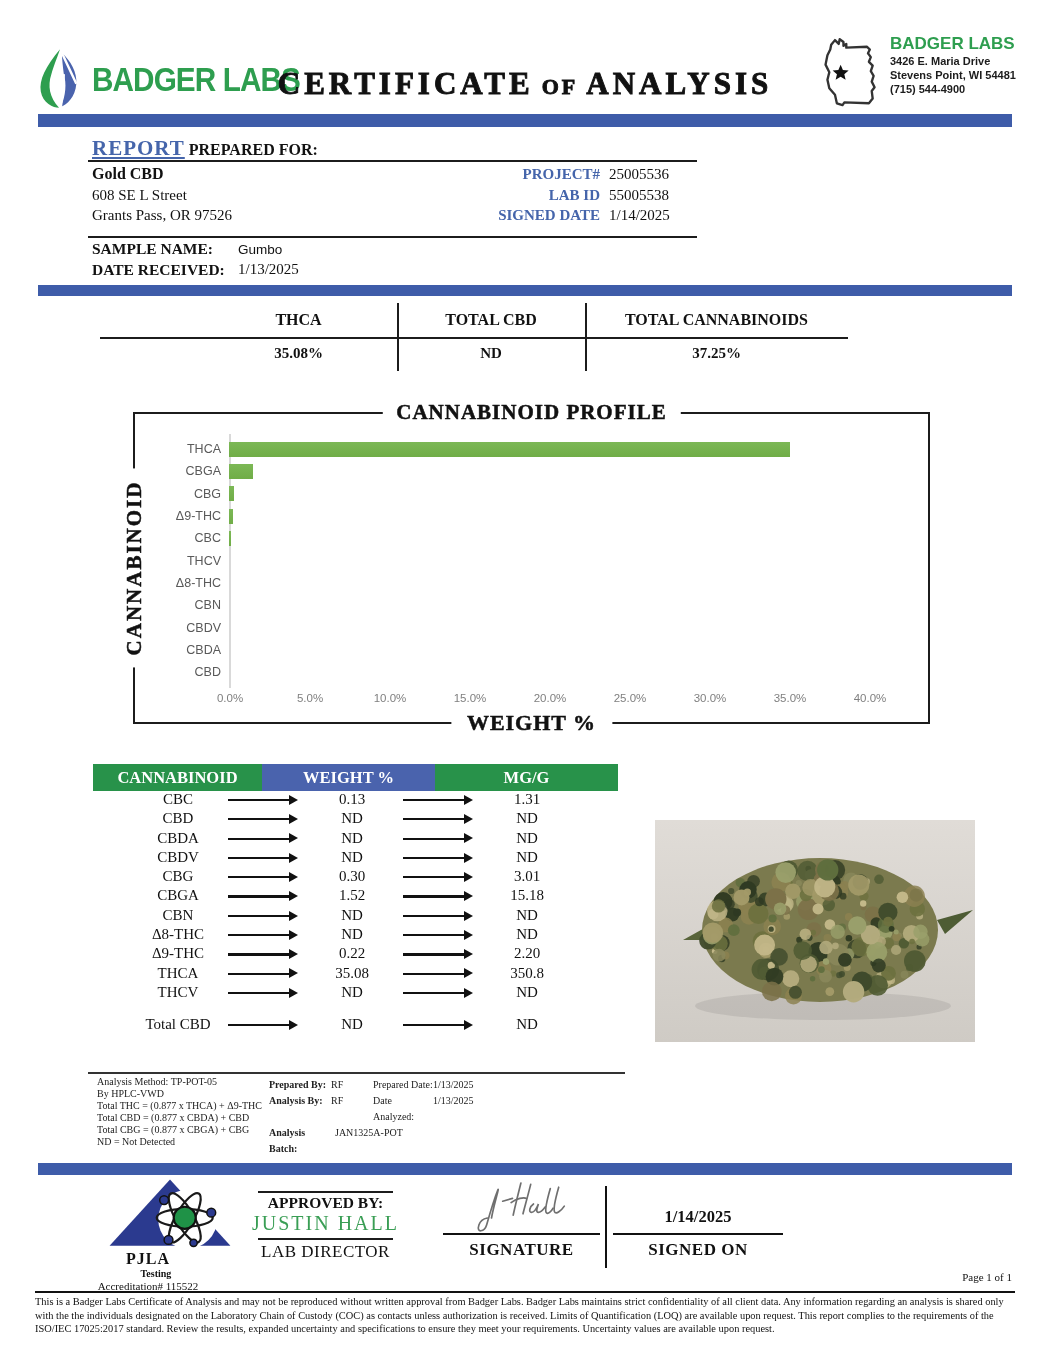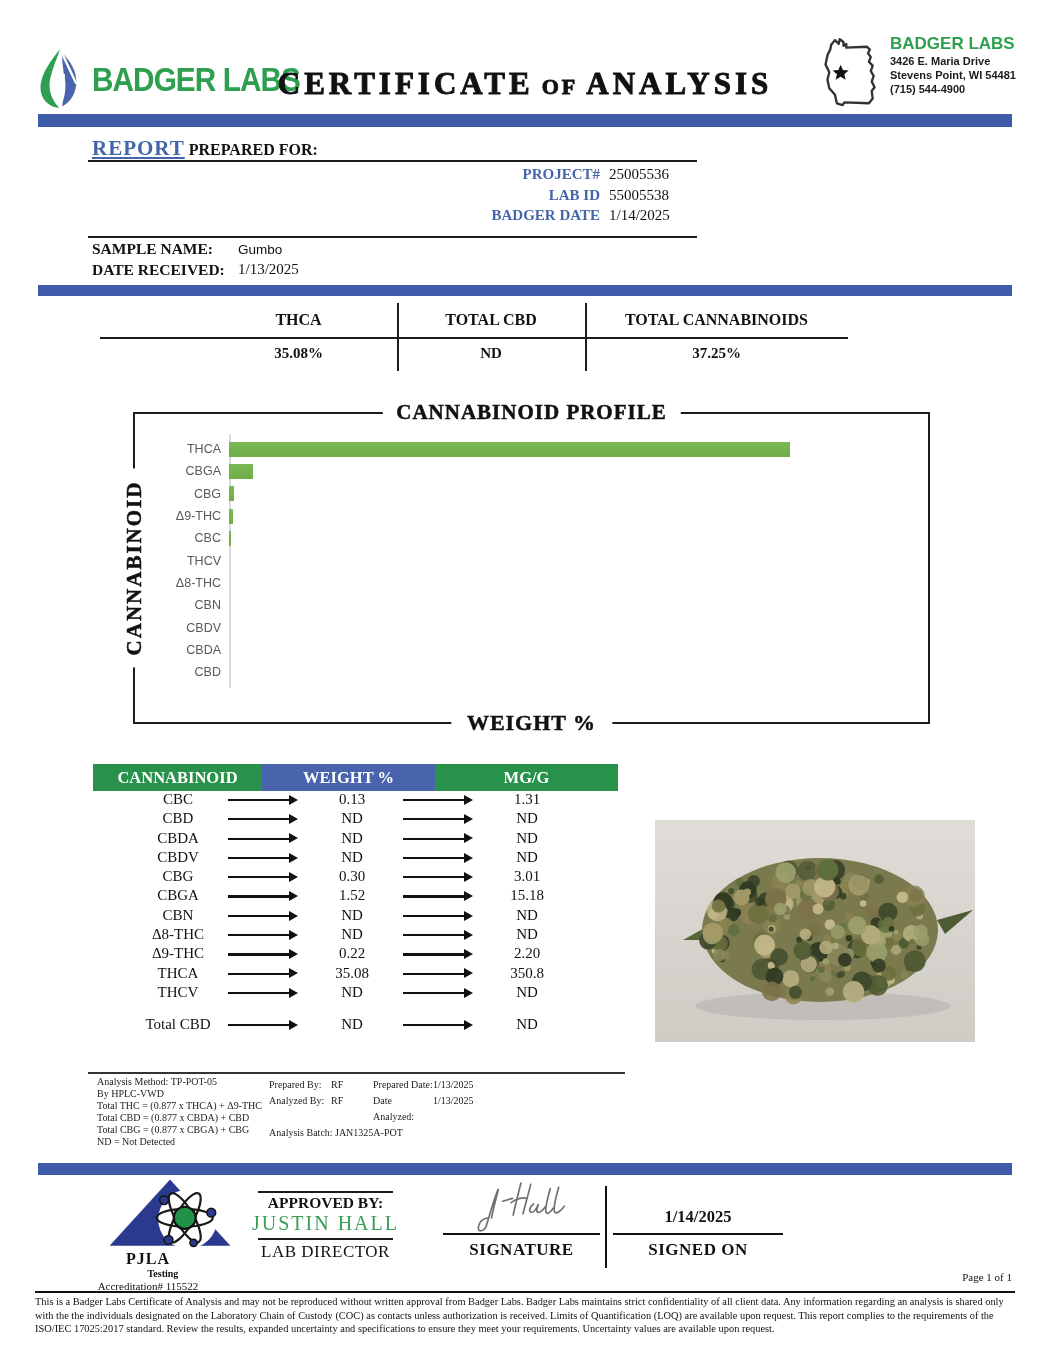--- a/index.html
+++ b/index.html
@@ -90,29 +90,29 @@
               border-top:5.2px solid transparent;border-bottom:5.2px solid transparent;}
   .arr1{left:138px;width:62px;}
   .arr2{left:313px;width:62px;}
   .res-endline{left:88px;top:1072px;width:537px;height:1.5px;background:#333;}
 
   
   .footnotes{left:97px;top:1076px;font-size:10px;line-height:11.9px;color:#222;}
   .footnotes span{display:block;}
   .ainfo{left:269px;top:1077px;font-size:10px;color:#222;}
   .ainfo-row{display:flex;line-height:16px;}
-  .ai-l1{width:62px;} .ai-v1{width:42px;} .ai-l2{width:60px;} .ai-v2{flex:1;}
+  .ai-l1{width:62px;font-weight:bold;} .ai-v1{width:42px;} .ai-l2{width:60px;} .ai-v2{flex:1;}
 
   
   .photo{left:655px;top:820px;width:320px;height:222px;}
 
   
   .pjla-svg{left:105px;top:1178px;}
   .pjla-org{left:68px;top:1250px;width:160px;text-align:center;font-weight:700;font-size:16px;letter-spacing:1px;}
-  .pjla-sub{left:83px;top:1268px;width:160px;text-align:center;font-weight:700;font-size:10px;}
+  .pjla-sub{left:76px;top:1268px;width:160px;text-align:center;font-weight:700;font-size:10px;}
   .pjla-num{left:68px;top:1280px;width:160px;text-align:center;font-size:11px;}
   .app-line{background:#1c1c1c;height:1.5px;}
   .app-l1{left:258px;top:1191px;width:135px;}
   .app-l2{left:258px;top:1238px;width:135px;}
   .app-label{left:258px;top:1194px;width:135px;text-align:center;font-size:15.5px;font-weight:700;}
   .approver{left:228px;top:1212px;width:195px;text-align:center;font-size:20px;color:#3a9e55;letter-spacing:2px;}
   .app-title{left:243px;top:1242px;width:165px;text-align:center;font-size:17px;letter-spacing:.5px;}
   .sig-svg{left:455px;top:1176px;}
   .sig-line{left:443px;top:1233px;width:157px;height:2px;background:#111;}
   .sig-label{left:443px;top:1240px;width:157px;text-align:center;font-weight:700;font-size:17px;letter-spacing:.5px;}
@@ -163,32 +163,37 @@
   </div>
 
   <div class="abs bluebar bar1"></div>
 
   <div class="abs rep-head">
     <span class="rep">REPORT</span>
     <span>PREPARED FOR:</span>
   </div>
   <div class="abs hrule hr1"></div>
 
+  <div class="abs client">
+    <div class="cname">Gold CBD</div>
+    <div>608 SE L Street</div>
+    <div>Grants Pass, OR 97526</div>
+  </div>
 
   <div class="abs meta">
     <div class="meta-row">
       <span class="meta-label">PROJECT#</span>
       <span class="meta-value">25005536</span>
     </div>
     <div class="meta-row">
       <span class="meta-label">LAB ID</span>
       <span class="meta-value">55005538</span>
     </div>
     <div class="meta-row">
-      <span class="meta-label">BADGER DATE</span>
+      <span class="meta-label">SIGNED DATE</span>
       <span class="meta-value">1/14/2025</span>
     </div>
   </div>
 
   <div class="abs hrule hr2"></div>
   <div class="abs samp-row" style="top:240px;">SAMPLE NAME:</div>
   <div class="abs samp-val sans-val" style="top:242px;">Gumbo</div>
   <div class="abs samp-row" style="top:261px;">DATE RECEIVED:</div>
   <div class="abs samp-val" style="top:261px;">1/13/2025</div>
 
@@ -253,20 +258,31 @@
           <div class="chart-bar" style="width: 0px; background: linear-gradient(rgb(124, 184, 86), rgb(112, 173, 71));"></div>
         </div>
         <div class="chart-row">
           <span class="chart-cat">CBDA</span>
           <div class="chart-bar" style="width: 0px; background: linear-gradient(rgb(124, 184, 86), rgb(112, 173, 71));"></div>
         </div>
         <div class="chart-row">
           <span class="chart-cat">CBD</span>
           <div class="chart-bar" style="width: 0px; background: linear-gradient(rgb(124, 184, 86), rgb(112, 173, 71));"></div>
         </div>
+      </div>
+    <div class="chart-xticks">
+        <span class="chart-tick" style="left: 95px;">0.0%</span>
+        <span class="chart-tick" style="left: 175px;">5.0%</span>
+        <span class="chart-tick" style="left: 255px;">10.0%</span>
+        <span class="chart-tick" style="left: 335px;">15.0%</span>
+        <span class="chart-tick" style="left: 415px;">20.0%</span>
+        <span class="chart-tick" style="left: 495px;">25.0%</span>
+        <span class="chart-tick" style="left: 575px;">30.0%</span>
+        <span class="chart-tick" style="left: 655px;">35.0%</span>
+        <span class="chart-tick" style="left: 735px;">40.0%</span>
       </div>
   </div>
 
   <div class="abs res-head">
     <div class="rh-green rh1">CANNABINOID</div>
     <div class="rh-blue rh2">WEIGHT %</div>
     <div class="rh-green rh3">MG/G</div>
   </div>
 
   <div class="abs res-rows">
@@ -381,21 +397,21 @@
     </div>
 
   <div class="abs ainfo">
     <div class="ainfo-row">
       <span class="ai-l1">Prepared By:</span>
       <span class="ai-v1">RF</span>
       <span class="ai-l2">Prepared Date:</span>
       <span class="ai-v2">1/13/2025</span>
     </div>
     <div class="ainfo-row">
-      <span class="ai-l1">Analyzed By:</span>
+      <span class="ai-l1">Analysis By:</span>
       <span class="ai-v1">RF</span>
       <span class="ai-l2">Date Analyzed:</span>
       <span class="ai-v2">1/13/2025</span>
     </div>
     <div class="ainfo-row">
       <span class="ai-l1" style="width:66px;">Analysis Batch:</span>
       <span class="ai-v1" style="width:auto;">JAN1325A-POT</span>
     </div>
   </div>
 

